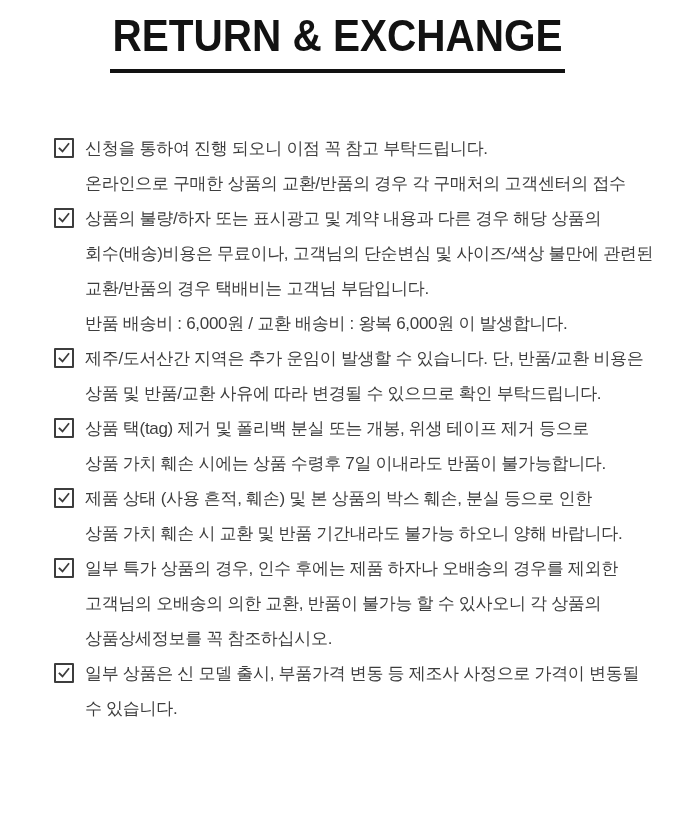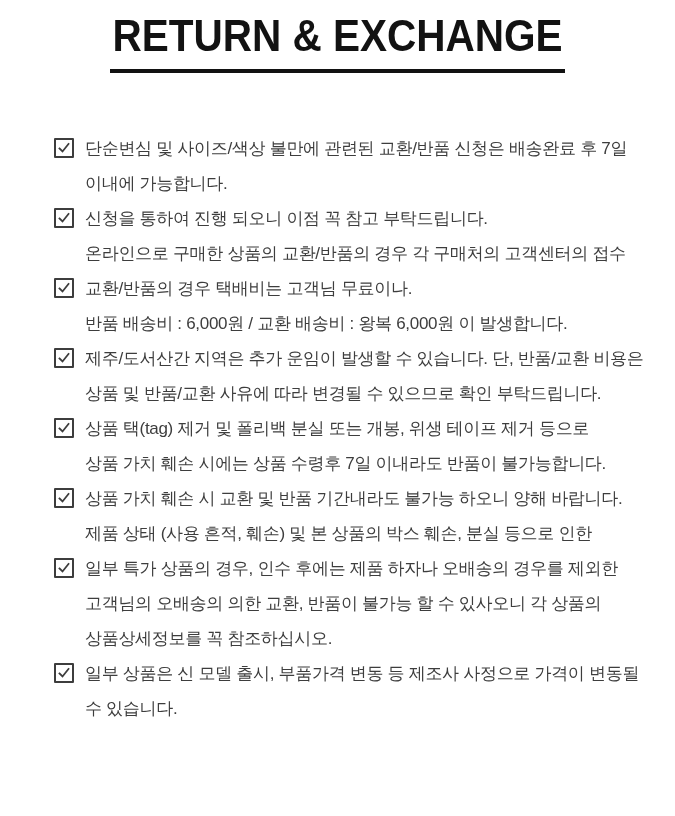--- a/index.html
+++ b/index.html
@@ -80,52 +80,43 @@
 </style>
 </head>
 <body>
 
 <div class="page">
   <header>
     <h1 class="title">RETURN &amp; EXCHANGE</h1>
     <div class="title-underline"></div>
   </header>
   <main class="policy-list">
-  <div class="item">
-    <span class="checkbox">
-      <svg width="14" height="14" viewBox="0 0 14 14" aria-hidden="true">
-        <polyline points="2.5,7.5 5.5,10.5 11.5,3" fill="none" stroke="#3d3d3d" stroke-width="1.8" stroke-linecap="square"></polyline>
-      </svg>
-    </span>
-    <div class="item-text">
-          <div class="line">단순변심 및 사이즈/색상 불만에 관련된 교환/반품 신청은 배송완료 후 7일</div>
-          <div class="line">이내에 가능합니다.</div>
-        </div>
-  </div>
 
   <div class="item">
     <span class="checkbox">
       <svg width="14" height="14" viewBox="0 0 14 14" aria-hidden="true">
         <polyline points="2.5,7.5 5.5,10.5 11.5,3" fill="none" stroke="#3d3d3d" stroke-width="1.8" stroke-linecap="square"></polyline>
       </svg>
     </span>
     <div class="item-text">
           <div class="line">신청을 통하여 진행 되오니 이점 꼭 참고 부탁드립니다.</div>
           <div class="line">온라인으로 구매한 상품의 교환/반품의 경우 각 구매처의 고객센터의 접수</div>
         </div>
   </div>
 
   <div class="item">
     <span class="checkbox">
       <svg width="14" height="14" viewBox="0 0 14 14" aria-hidden="true">
         <polyline points="2.5,7.5 5.5,10.5 11.5,3" fill="none" stroke="#3d3d3d" stroke-width="1.8" stroke-linecap="square"></polyline>
       </svg>
     </span>
     <div class="item-text">
-          <div class="line">교환/반품의 경우 택배비는 고객님 무료이나.</div>
+          <div class="line">상품의 불량/하자 또는 표시광고 및 계약 내용과 다른 경우 해당 상품의</div>
+          <div class="line">회수(배송)비용은 무료이나, 고객님의 단순변심 및 사이즈/색상 불만에 관련된</div>
+          <div class="line">교환/반품의 경우 택배비는 고객님 부담입니다.</div>
           <div class="line">반품 배송비 : 6,000원  /  교환 배송비 : 왕복 6,000원 이 발생합니다.</div>
         </div>
   </div>
 
   <div class="item">
     <span class="checkbox">
       <svg width="14" height="14" viewBox="0 0 14 14" aria-hidden="true">
         <polyline points="2.5,7.5 5.5,10.5 11.5,3" fill="none" stroke="#3d3d3d" stroke-width="1.8" stroke-linecap="square"></polyline>
       </svg>
     </span>
@@ -147,22 +138,22 @@
         </div>
   </div>
 
   <div class="item">
     <span class="checkbox">
       <svg width="14" height="14" viewBox="0 0 14 14" aria-hidden="true">
         <polyline points="2.5,7.5 5.5,10.5 11.5,3" fill="none" stroke="#3d3d3d" stroke-width="1.8" stroke-linecap="square"></polyline>
       </svg>
     </span>
     <div class="item-text">
+          <div class="line">제품 상태 (사용 흔적, 훼손) 및 본 상품의 박스 훼손, 분실 등으로 인한</div>
           <div class="line">상품 가치 훼손 시 교환 및 반품 기간내라도 불가능 하오니 양해 바랍니다.</div>
-          <div class="line">제품 상태 (사용 흔적, 훼손) 및 본 상품의 박스 훼손, 분실 등으로 인한</div>
         </div>
   </div>
 
   <div class="item">
     <span class="checkbox">
       <svg width="14" height="14" viewBox="0 0 14 14" aria-hidden="true">
         <polyline points="2.5,7.5 5.5,10.5 11.5,3" fill="none" stroke="#3d3d3d" stroke-width="1.8" stroke-linecap="square"></polyline>
       </svg>
     </span>
     <div class="item-text">

